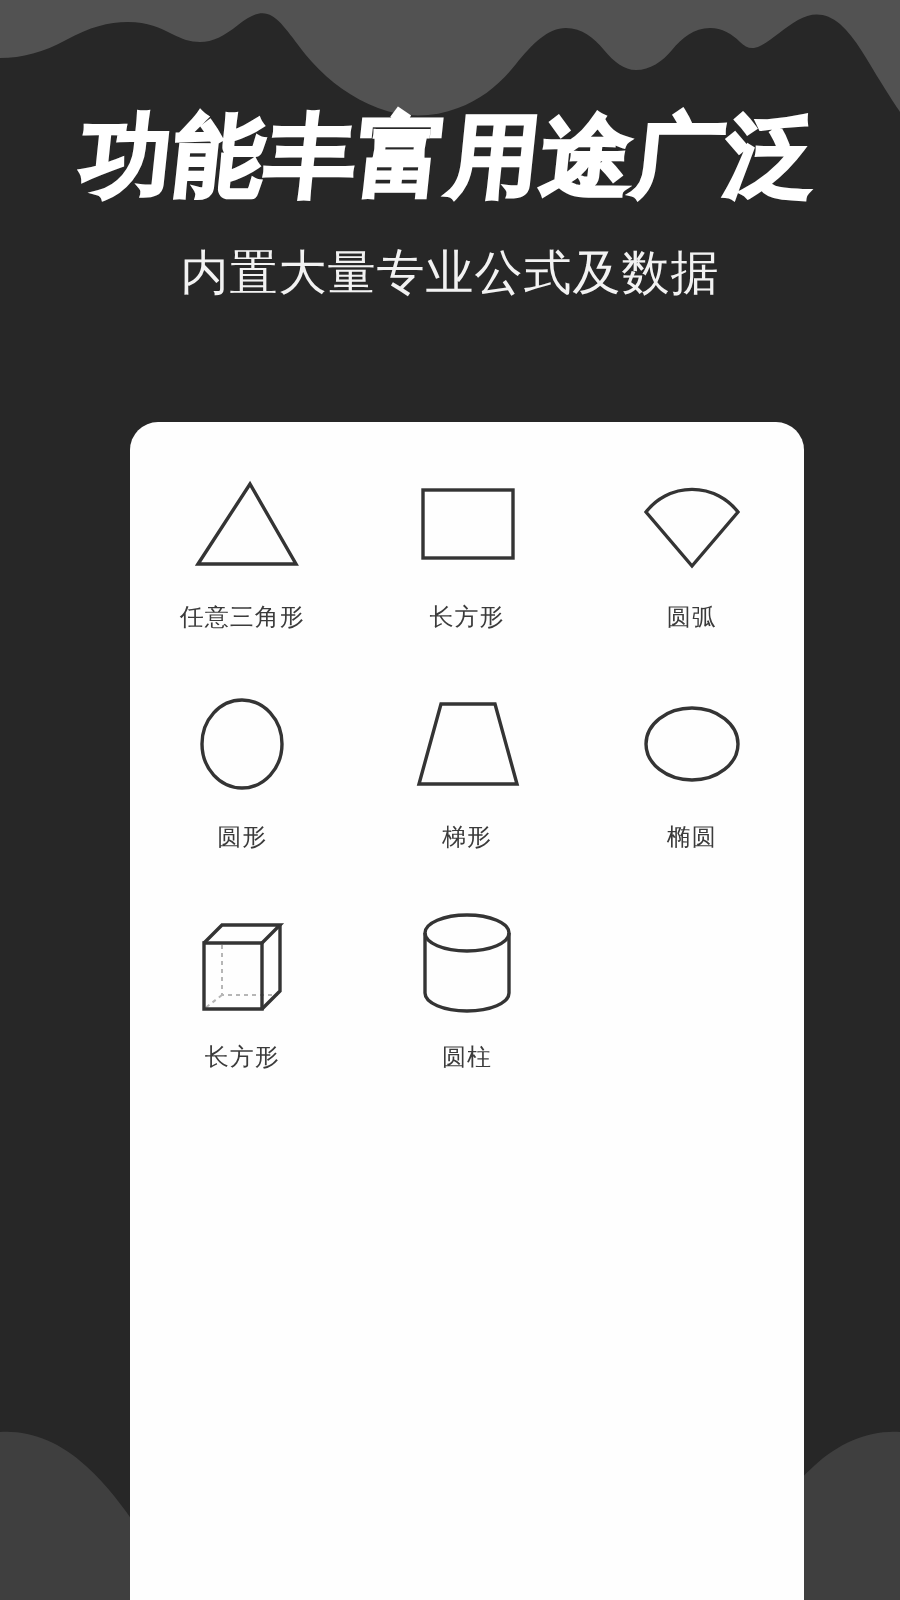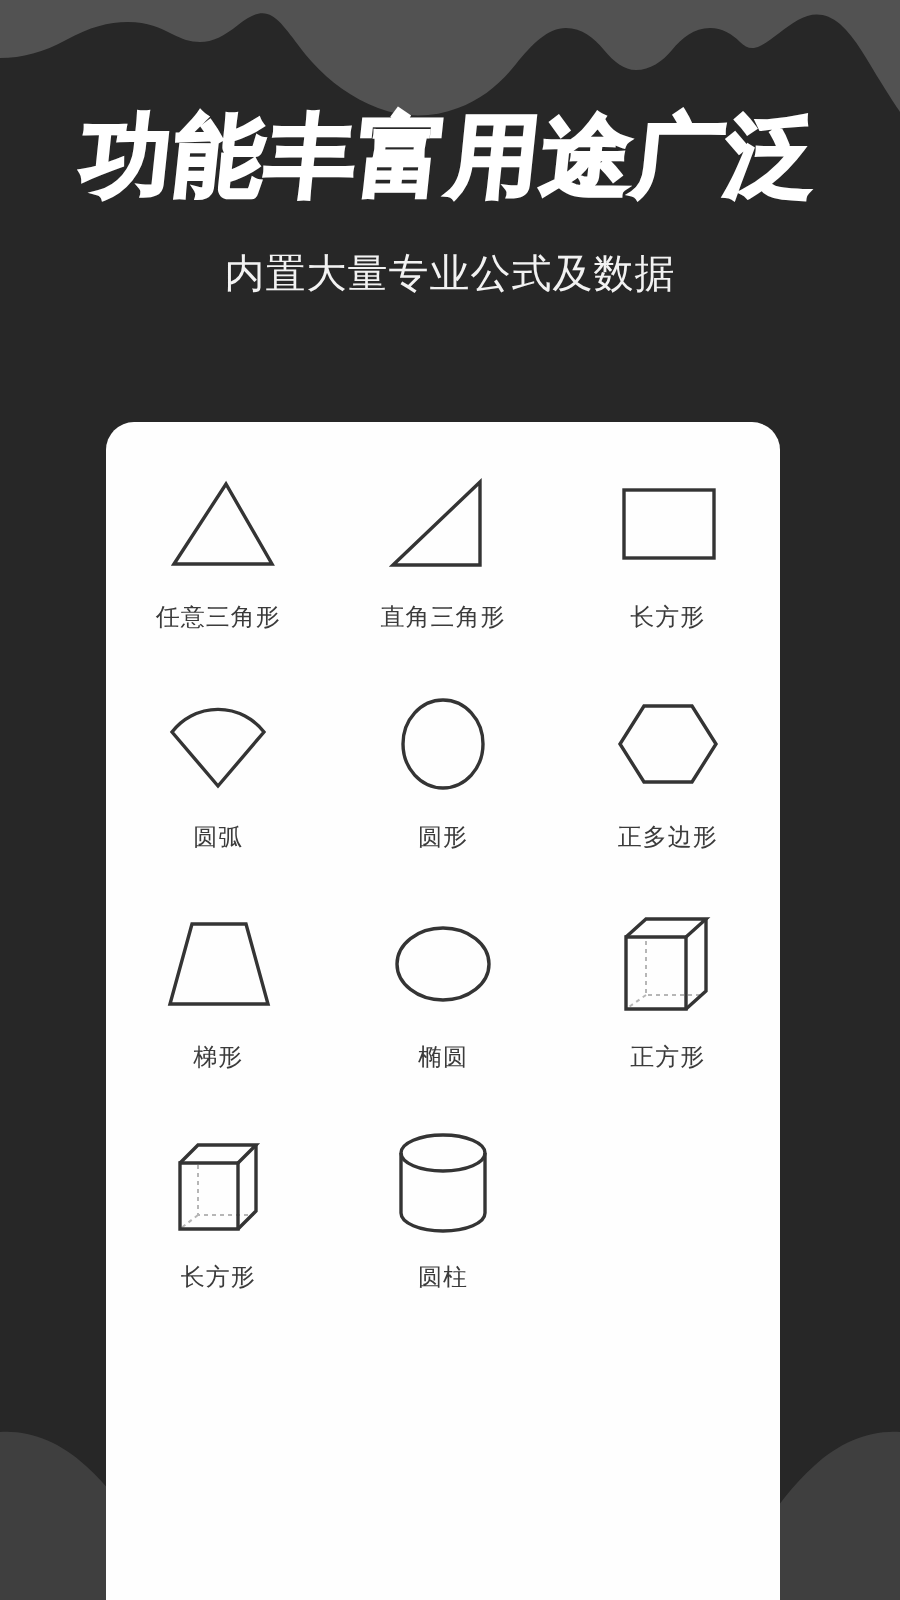--- a/index.html
+++ b/index.html
@@ -52,31 +52,31 @@
     font-weight: bold;
     letter-spacing: 2px;
     transform: skewX(-6deg);
     -webkit-text-stroke: 3px #ffffff;
     white-space: nowrap;
   }
   .subtitle {
     margin-top: 36px;
     text-align: center;
     color: #f2f2f2;
-    font-size: 40px;
+    font-size: 48px;
     line-height: 66px;
     font-weight: 400;
     letter-spacing: 1px;
     white-space: nowrap;
   }
 
   
   .card {
     position: absolute;
-    left: 106px;
+    left: 130px;
     top: 422px;
     width: 674px;
     height: 1178px;
     background: #fefefe;
     border-radius: 28px 28px 0 0;
     z-index: 6;
     overflow: hidden;
   }
 
   .grid {
@@ -166,28 +166,20 @@
 
       <div class="cell">
         <span class="glyph">
           <svg width="116" height="100" viewBox="0 0 116 100">
             <path class="stroke" d="M14,90 L66,10 L112,90 Z"></path>
           </svg>
         </span>
         <span class="label">任意三角形</span>
       </div>
 
-      <div class="cell">
-        <span class="glyph">
-          <svg width="116" height="100" viewBox="0 0 116 100">
-            <path class="stroke" d="M8,91 L95,8 L95,91 Z"></path>
-          </svg>
-        </span>
-        <span class="label">直角三角形</span>
-      </div>
 
       <div class="cell">
         <span class="glyph">
           <svg width="116" height="100" viewBox="0 0 116 100">
             <rect class="stroke" x="14" y="16" width="90" height="68"></rect>
           </svg>
         </span>
         <span class="label">长方形</span>
       </div>
 
@@ -202,28 +194,20 @@
 
       <div class="cell">
         <span class="glyph">
           <svg width="116" height="100" viewBox="0 0 116 100">
             <ellipse class="stroke" cx="58" cy="50" rx="40" ry="44"></ellipse>
           </svg>
         </span>
         <span class="label">圆形</span>
       </div>
 
-      <div class="cell">
-        <span class="glyph">
-          <svg width="116" height="100" viewBox="0 0 116 100">
-            <path class="stroke" d="M34,12 L82,12 L106,50 L82,88 L34,88 L10,50 Z"></path>
-          </svg>
-        </span>
-        <span class="label">正多边形</span>
-      </div>
 
 
       <div class="cell">
         <span class="glyph">
           <svg width="116" height="100" viewBox="0 0 116 100">
             <path class="stroke" d="M32,10 L86,10 L108,90 L10,90 Z"></path>
           </svg>
         </span>
         <span class="label">梯形</span>
       </div>
@@ -233,32 +217,20 @@
           <svg width="116" height="100" viewBox="0 0 116 100">
             <ellipse class="stroke" cx="58" cy="50" rx="46" ry="36"></ellipse>
           </svg>
         </span>
         <span class="label">椭圆</span>
       </div>
 
 
 
 
-      <div class="cell">
-        <span class="glyph">
-          <svg width="116" height="110" viewBox="0 0 116 110">
-            <path class="dashed" d="M36,32 L36,86 L92,86"></path>
-            <path class="dashed" d="M36,86 L16,100"></path>
-            <path class="stroke" d="M16,28 L16,100 L76,100 L76,28 Z"></path>
-            <path class="stroke" d="M16,28 L36,10 L96,10 L76,28"></path>
-            <path class="stroke" d="M96,10 L96,82 L76,100"></path>
-          </svg>
-        </span>
-        <span class="label">正方形</span>
-      </div>
 
       <div class="cell">
         <span class="glyph">
           <svg width="116" height="110" viewBox="0 0 116 110">
             <path class="dashed" d="M38,36 L38,86 L94,86"></path>
             <path class="dashed" d="M38,86 L20,100"></path>
             <path class="stroke" d="M20,34 L20,100 L78,100 L78,34 Z"></path>
             <path class="stroke" d="M20,34 L38,16 L96,16 L78,34"></path>
             <path class="stroke" d="M96,16 L96,82 L78,100"></path>
           </svg>

